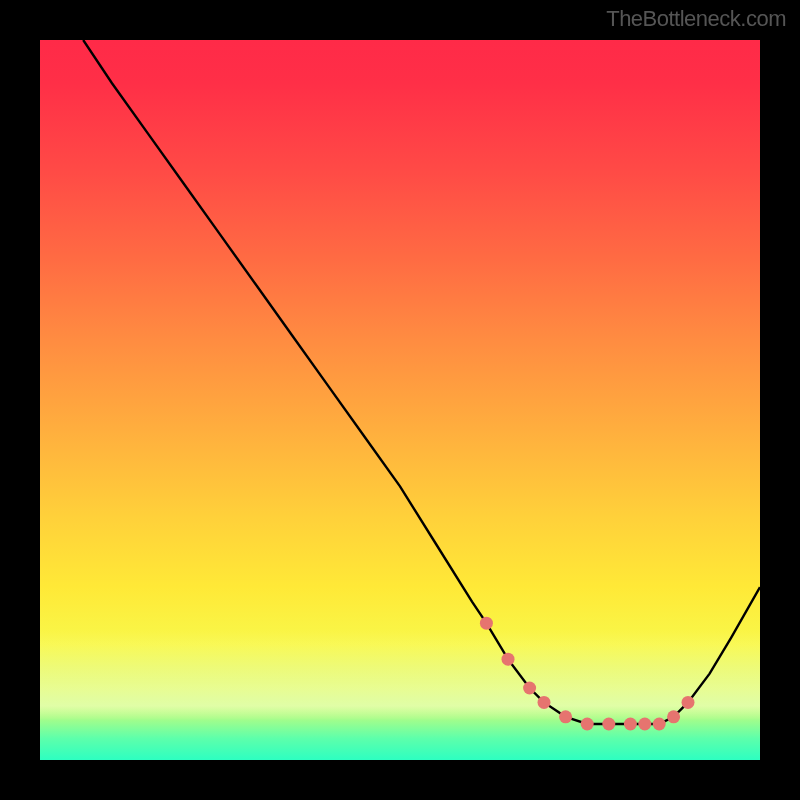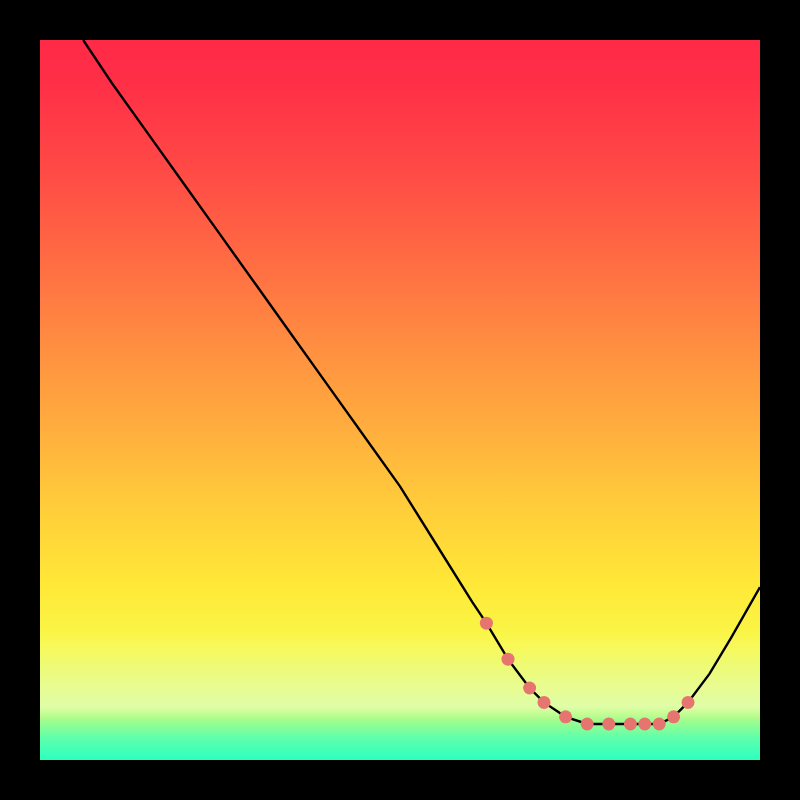--- a/index.html
+++ b/index.html
@@ -80,20 +80,21 @@
     width: 720px;
     height: 720px;
     z-index: 11;
     pointer-events: none;
   }
 </style>
 </head>
 <body>
 
 <div class="stage">
+  <div class="attribution">TheBottleneck.com</div>
 
   <div class="plot">
     <div class="gradient"></div>
     <svg class="curve" viewBox="0 0 720 720" preserveAspectRatio="none">
       <path id="curve-path" fill="none" stroke-width="2.4" stroke="#000000" d="M43.20 0.00 L72.00 43.20 L108.00 93.60 L144.00 144.00 L180.00 194.40 L216.00 244.80 L252.00 295.20 L288.00 345.60 L324.00 396.00 L360.00 446.40 L396.00 504.00 L432.00 561.60 L446.40 583.20 L468.00 619.20 L489.60 648.00 L504.00 662.40 L525.60 676.80 L547.20 684.00 L568.80 684.00 L590.40 684.00 L604.80 684.00 L619.20 684.00 L633.60 676.80 L648.00 662.40 L669.60 633.60 L691.20 597.60 L720.00 547.20"></path>
     </svg>
     <svg class="markers" viewBox="0 0 720 720" preserveAspectRatio="none">
       <g id="marker-group">
           <circle cx="446.40" cy="583.20" r="6.5" fill="#e6746f"></circle>
           <circle cx="468.00" cy="619.20" r="6.5" fill="#e6746f"></circle>

